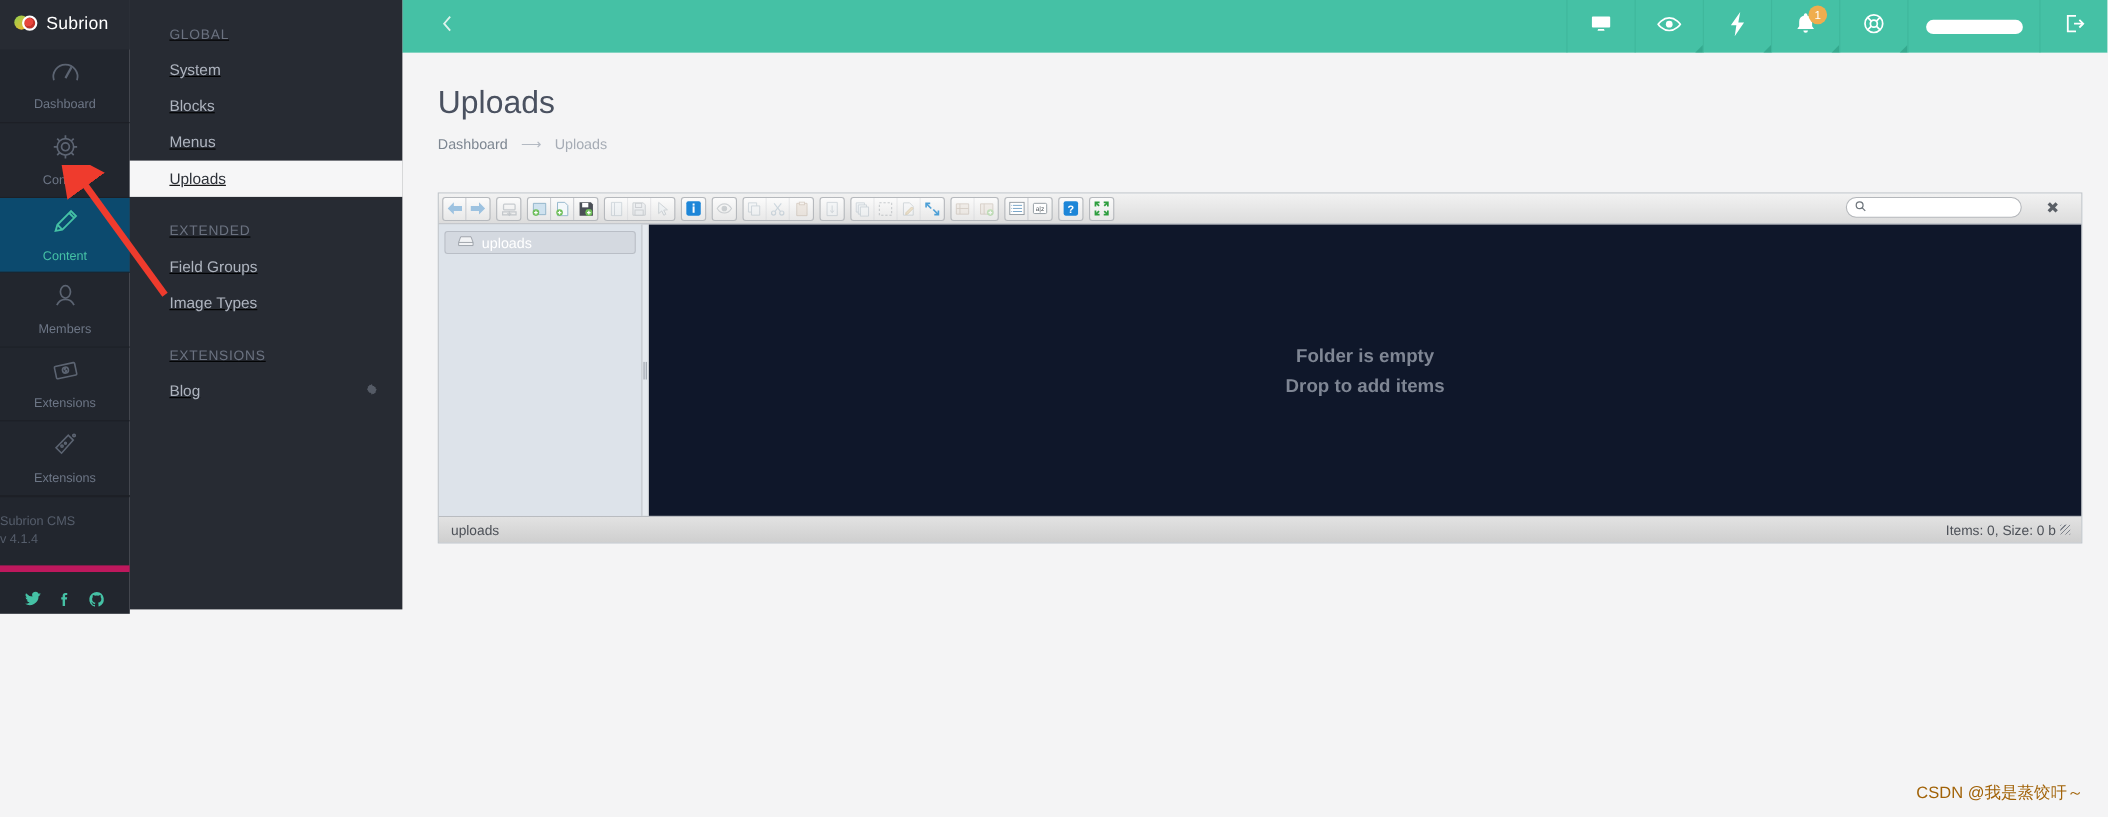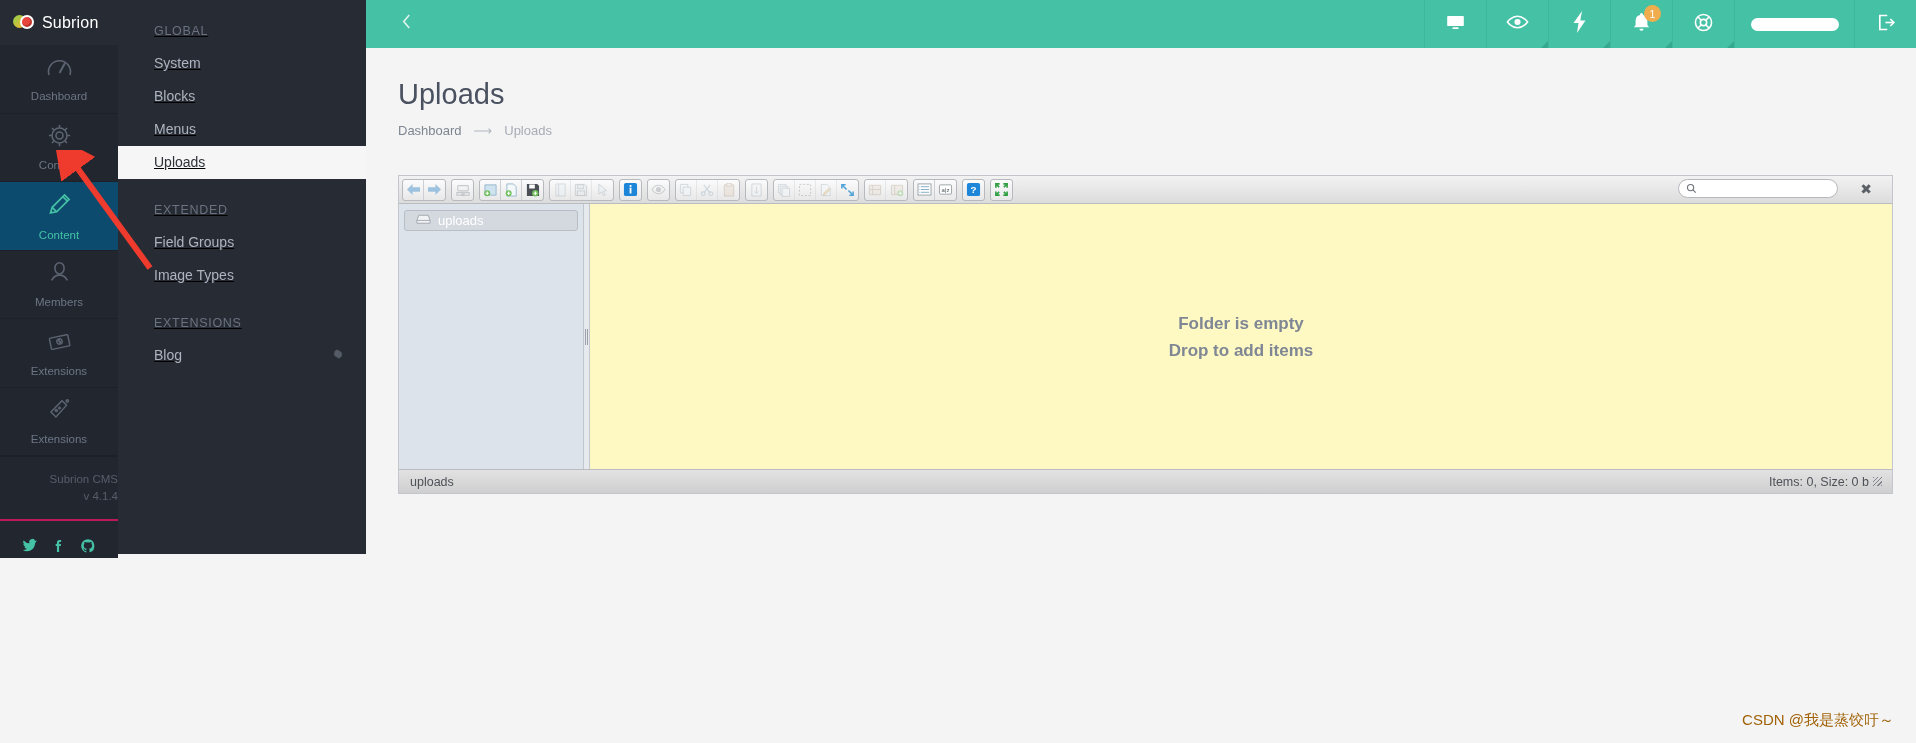--- a/index.html
+++ b/index.html
@@ -33,22 +33,22 @@
     height: 73px; display:flex; flex-direction:column; align-items:center; justify-content:center;
     gap: 7px; border-bottom: 1px solid #1d2026; cursor: pointer;
   }
   .nav-icon-item .glyph { color:#5c6472; display:block; }
   .nav-icon-item .lbl { color:#6d7686; font-size:11.5px; }
   .nav-icon-item.active { background:#0c4a6e; }
   .nav-icon-item.active .glyph { color:#45c1a5; }
   .nav-icon-item.active .lbl { color:#45c1a5; }
 
   .version-box {
-    border-top:1px solid #1d2026; border-bottom:2px solid #be185d;
-    padding: 14px 0 14px; text-align:right;
+    border-top:1px solid #1d2026; border-bottom:6px solid #be185d;
+    padding: 14px 0 14px; text-align:left;
     color:#565e6c; font-size:11.5px; line-height:17px;
   }
   .social-row { display:flex; justify-content:center; gap:13px; padding-top:17px; }
   .social-row span { color:#45c1a5; cursor:pointer; display:block; }
 
   
   #sub-nav {
     position:absolute; left:118px; top:0; width:248px; height:554px;
     background:#272b33;
     text-decoration:underline;
@@ -127,21 +127,21 @@
   .fm-tree { width:185px; background:#dde3ea; border-right:1px solid #c3c6ca; padding:6px 5px 0 5px; position:relative;}
   .tree-node {
     display:flex; align-items:center; gap:7px; height:21px; padding-left:11px;
     background:#d4d9e0; border:1px solid #b9bec6; border-radius:3px;
     font-size:13px; color:#fff; cursor:pointer;
   }
   .fm-splitter { width:6px; background:#e6eaef; border-right:1px solid #c3c6ca;
                  display:flex; align-items:center; justify-content:center; cursor:col-resize;}
   .fm-splitter i { display:block; width:3px; height:16px; border-left:1px solid #9aa0a9;
                    border-right:1px solid #9aa0a9; }
-  .fm-main { flex:1; background:#fef9c3; display:flex; align-items:center; justify-content:center; }
+  .fm-main { flex:1; background:#0f172a; display:flex; align-items:center; justify-content:center; }
   .fm-empty { text-align:center; color:#7f8694; font-size:17px; font-weight:bold; line-height:27px; }
 
   .fm-status {
     height:24px; background:linear-gradient(#e2e2e2,#cfcfcf); border-top:1px solid #b9bcc0;
     display:flex; align-items:center; justify-content:space-between;
     padding:0 10px 0 11px; font-size:12.5px; color:#4d5158;
   }
   .resize-grip { width:9px; height:9px; margin-left:4px;
     background: repeating-linear-gradient(135deg,#7d828a 0 1px,transparent 1px 3px); }
 

